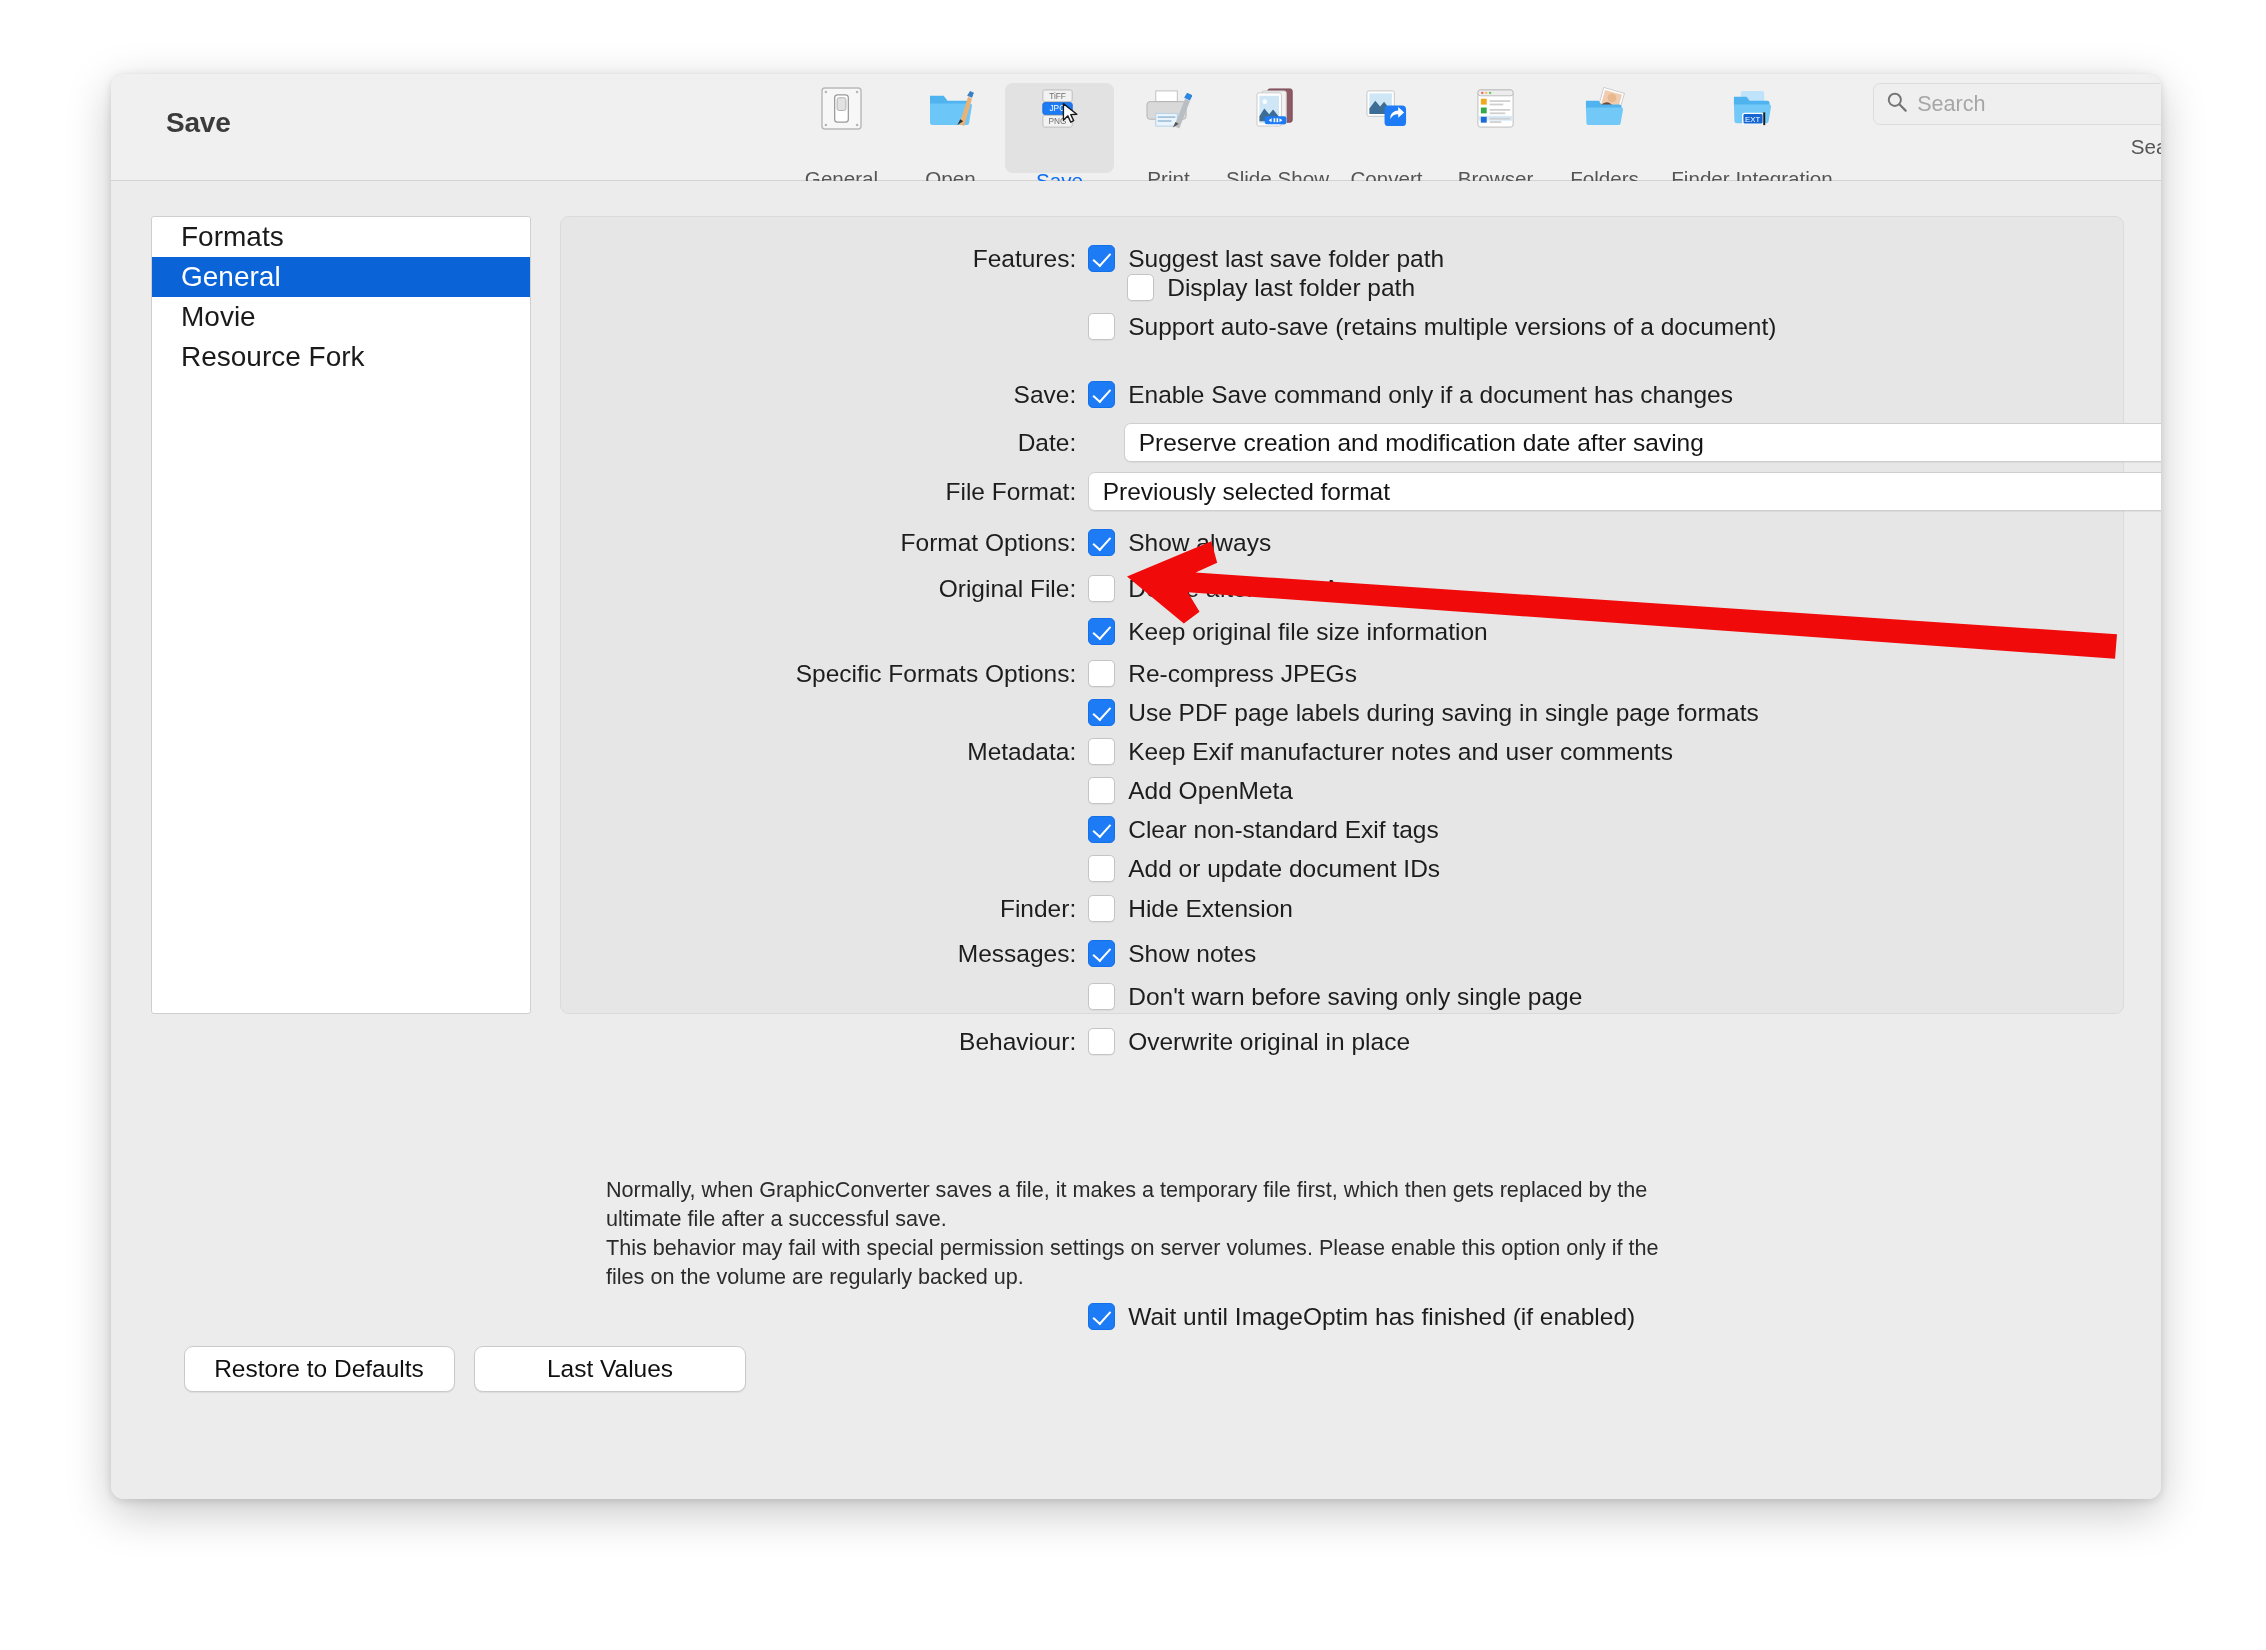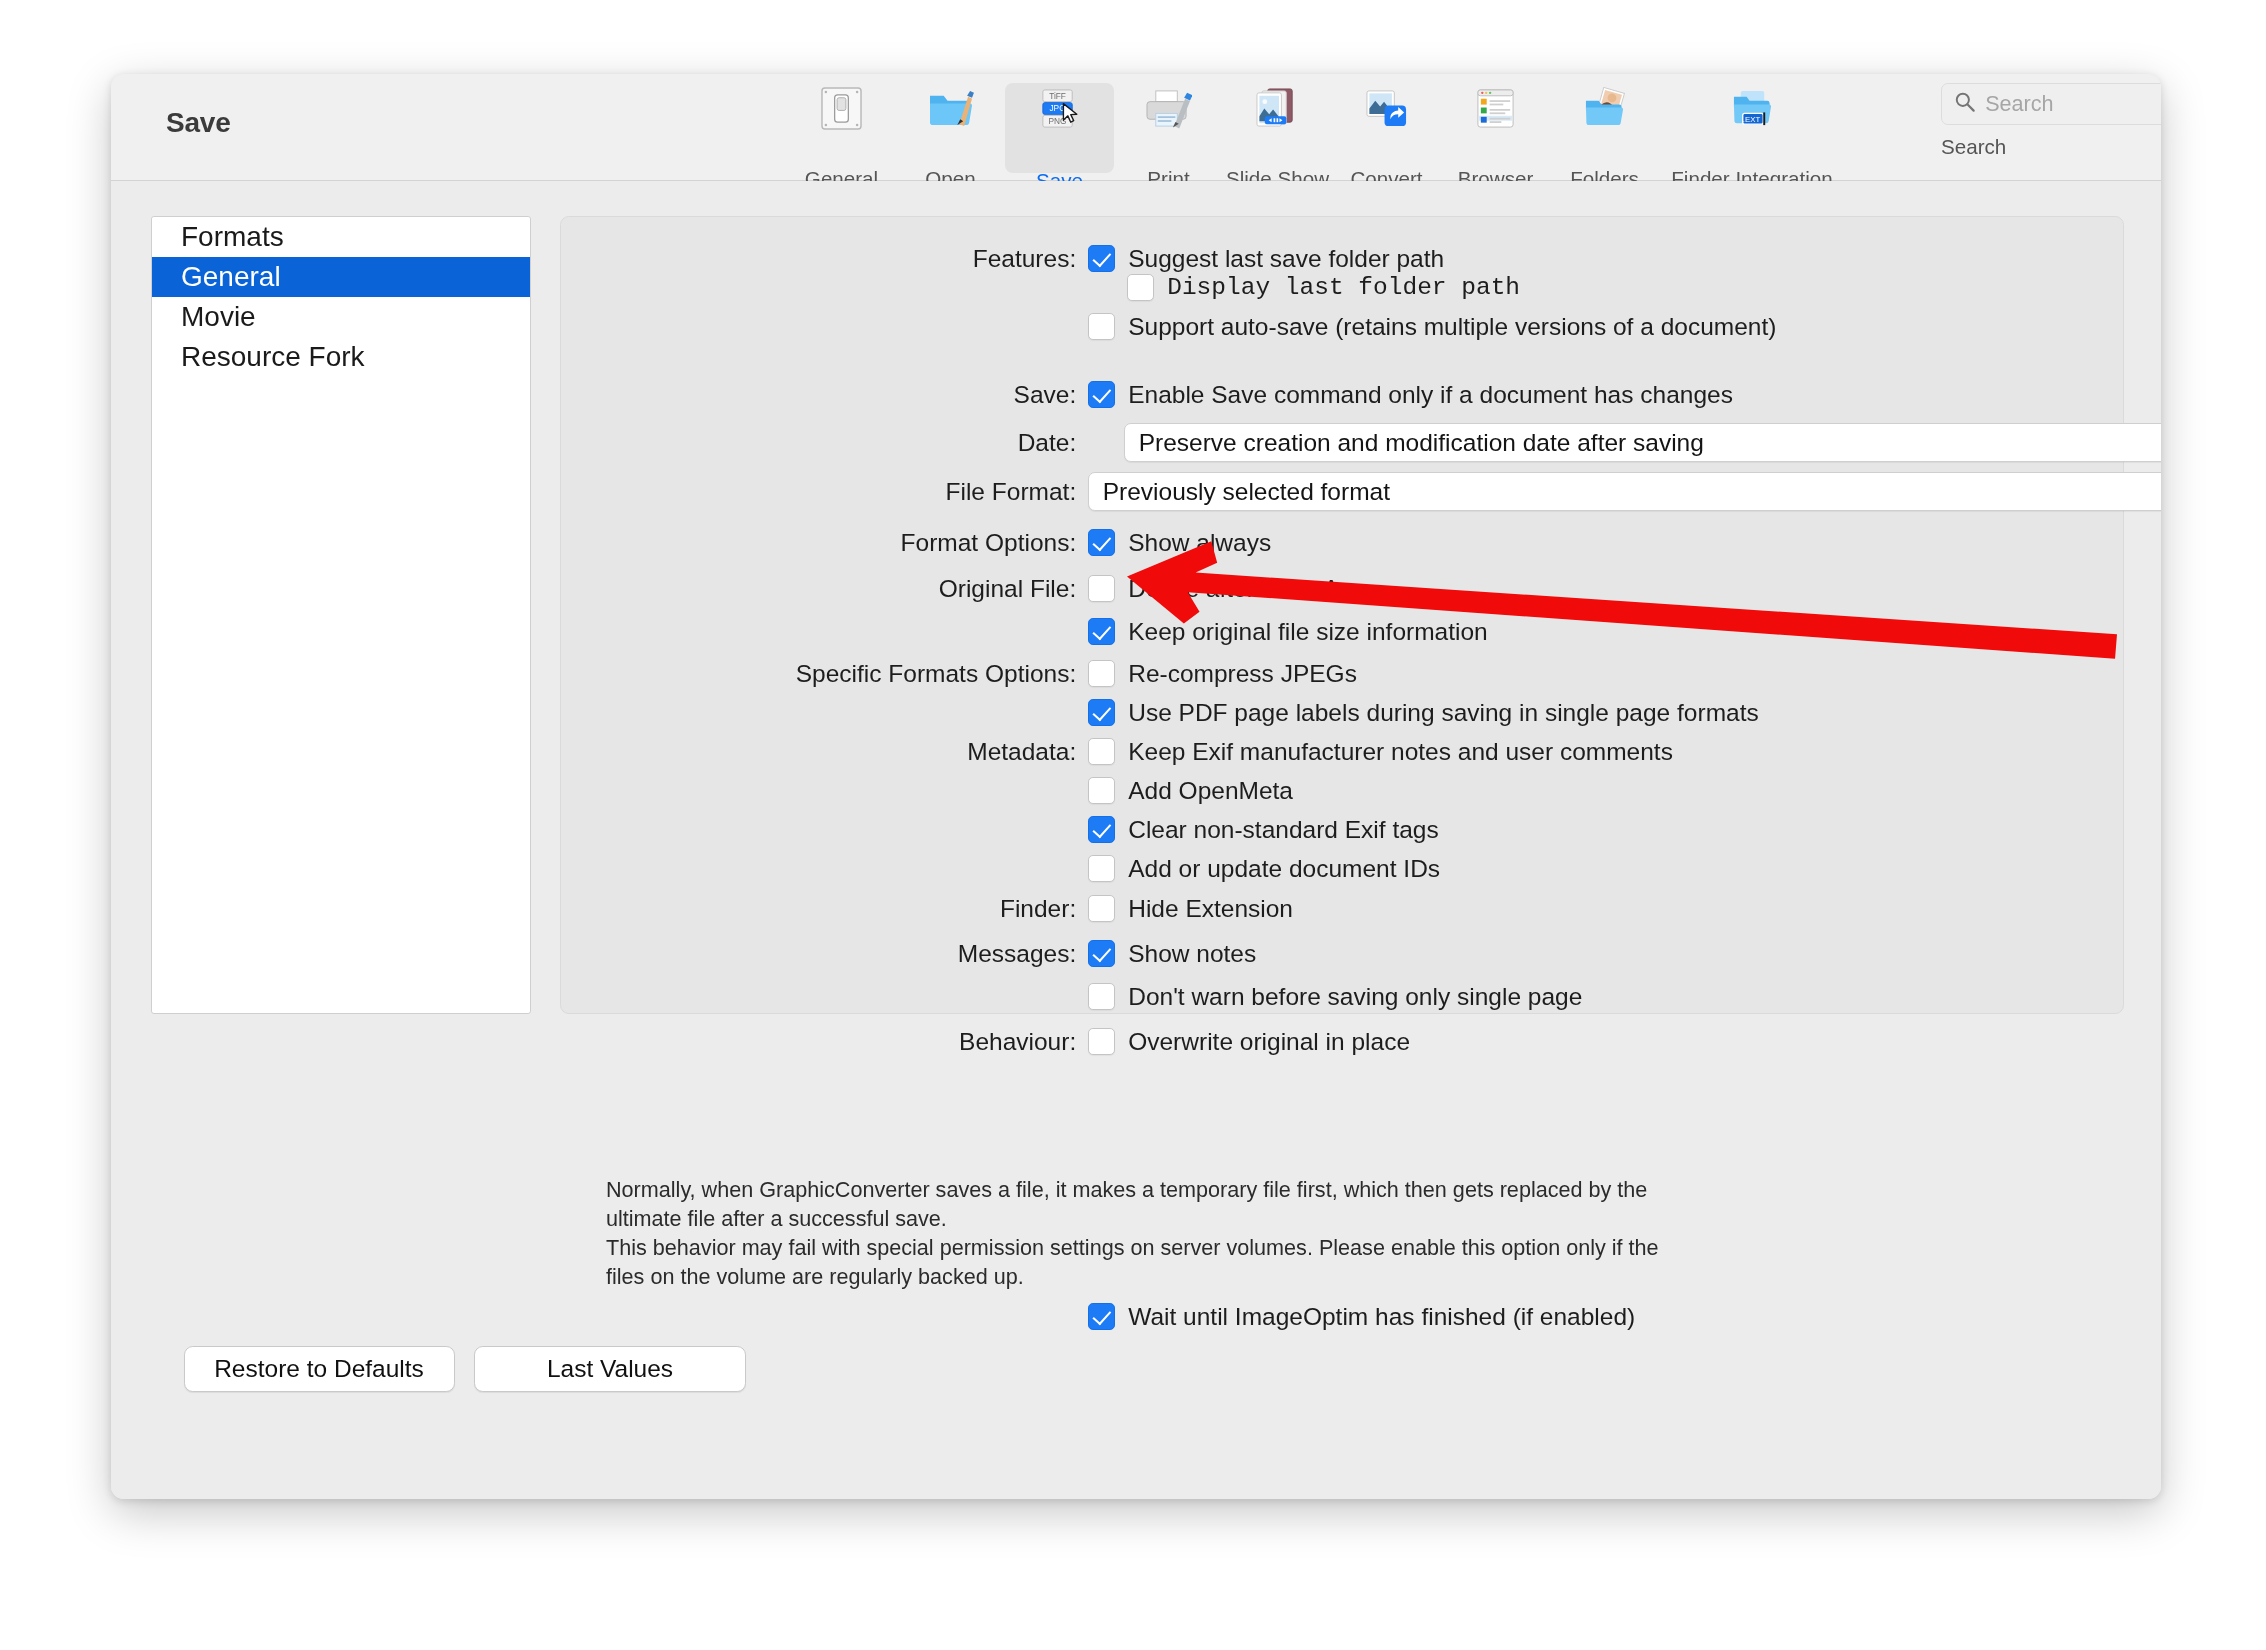--- a/index.html
+++ b/index.html
@@ -78,26 +78,26 @@
     margin-top: 7.8px;
     font-size: 20.6px;
     color: #555555;
     white-space: nowrap;
   }
   .tb-item.selected .tb-label { color: #0a6cf0; }
 
   
   #search-group {
     position: absolute;
-    left: 1830px;
+    left: 1762px;
     top: 8.8px;
     width: 323px;
     display: flex;
     flex-direction: column;
-    align-items: flex-start;
+    align-items: flex-end;
   }
   #search-field {
     width: 323px;
     height: 42px;
     background: #efefef;
     border: 1px solid #dcdcdc;
     border-radius: 6.9px;
     display: flex;
     align-items: center;
     padding-left: 11.8px;
@@ -476,21 +476,21 @@
     </div>
 
     <div id="panel"></div>
 
     <div class="row" style="left:946px; top:60px;">
       <span class="row-label">Features:</span>
       <span class="cb on"></span>
       <span class="cb-text">Suggest last save folder path</span>
     </div>
 
-    <div class="row" style="left:985px; top:89px;font-family:Liberation Mono, monospace;">
+    <div class="row" style="left:985px; top:89px;">
       <span class="cb off"></span>
       <span class="cb-text">Display last folder path</span>
     </div>
 
     <div class="row" style="left:946px; top:128px;">
       <span class="cb off"></span>
       <span class="cb-text">Support auto-save (retains multiple versions of a document)</span>
     </div>
 
     <div class="row" style="left:946px; top:196px;">

